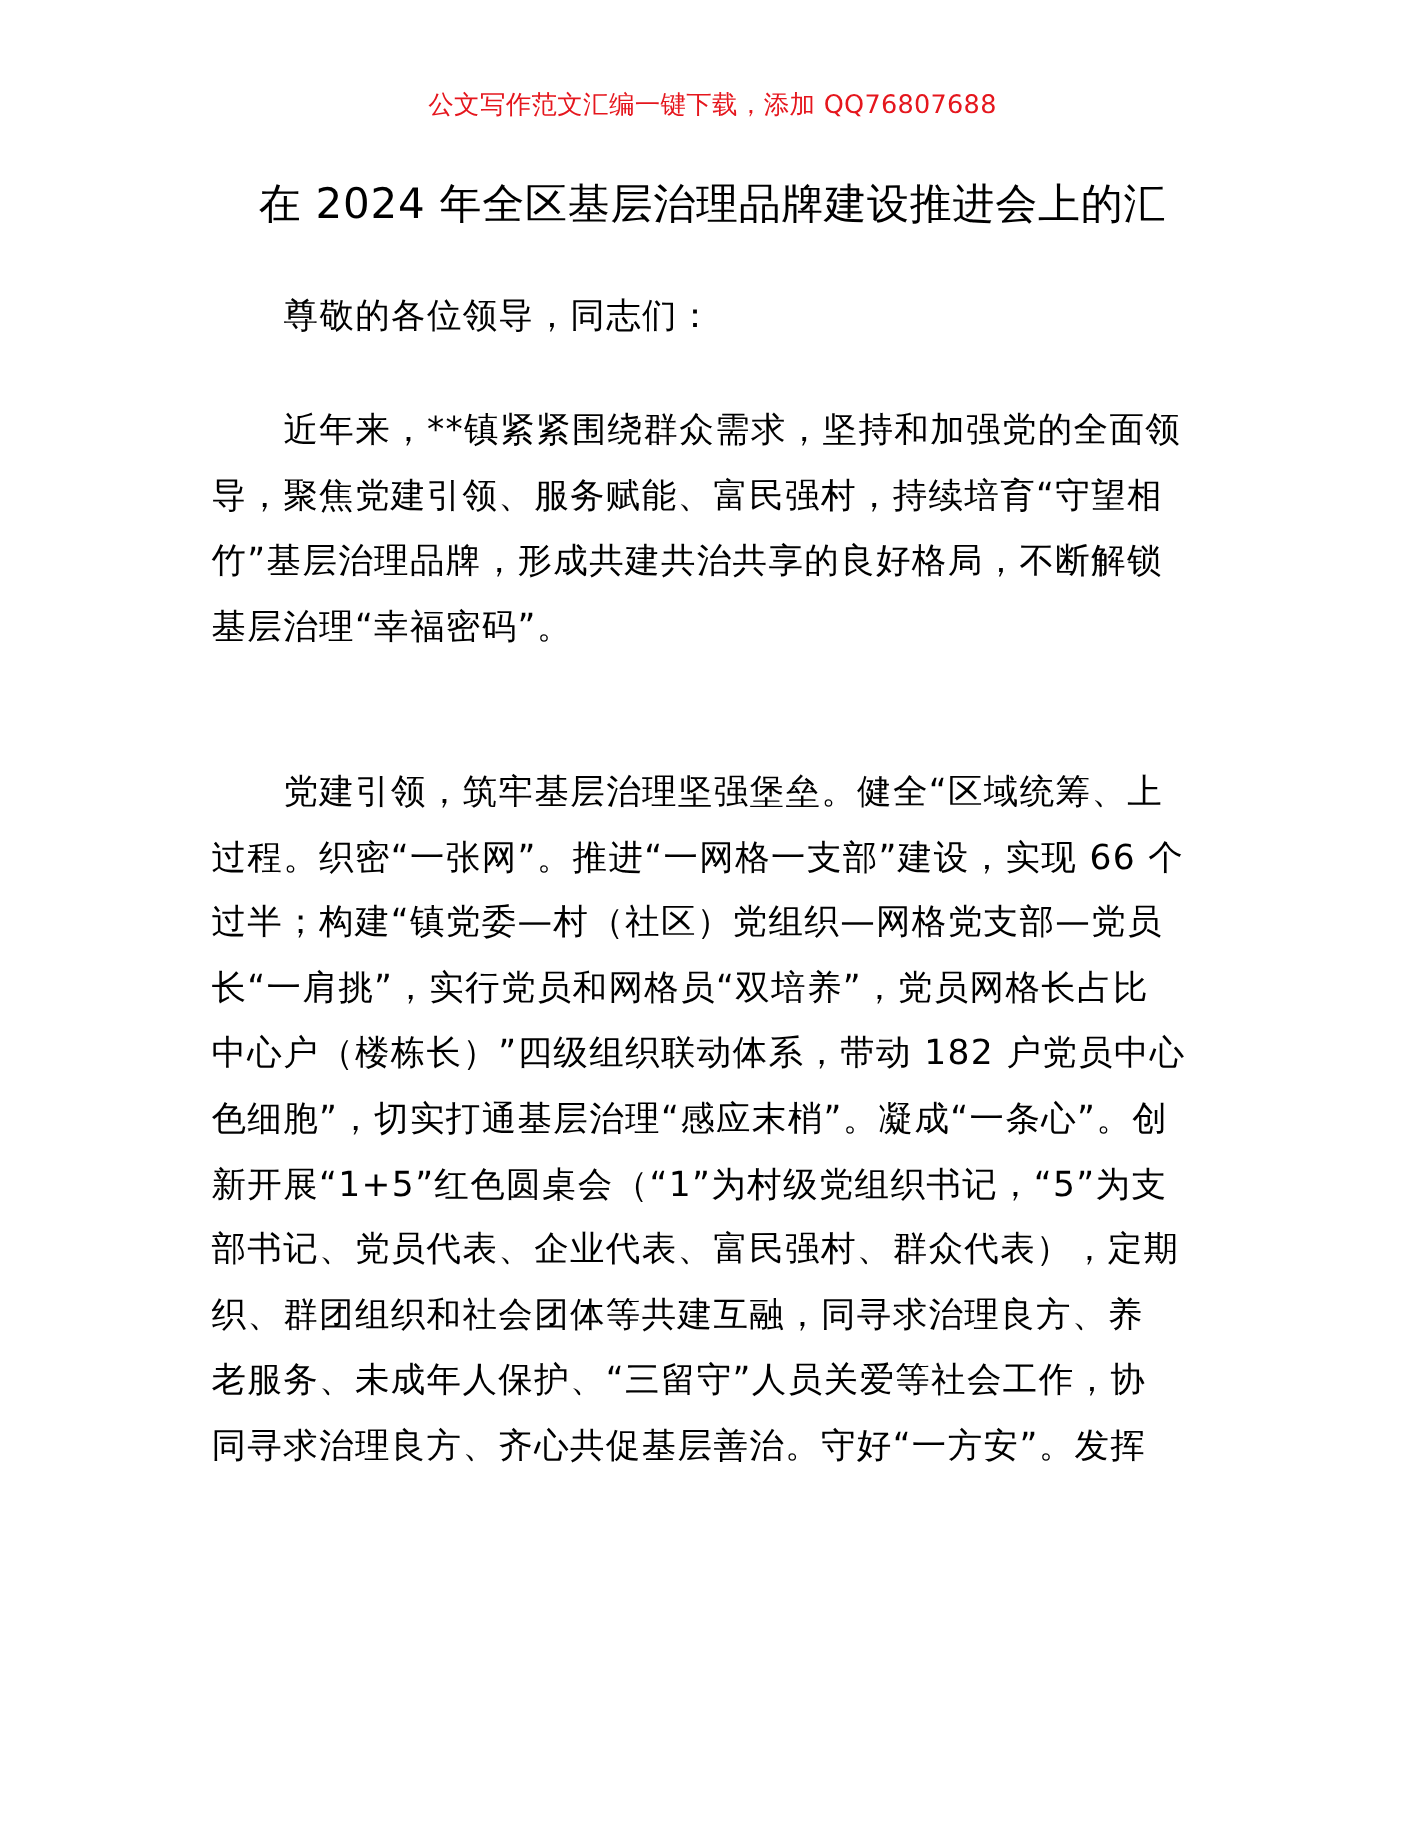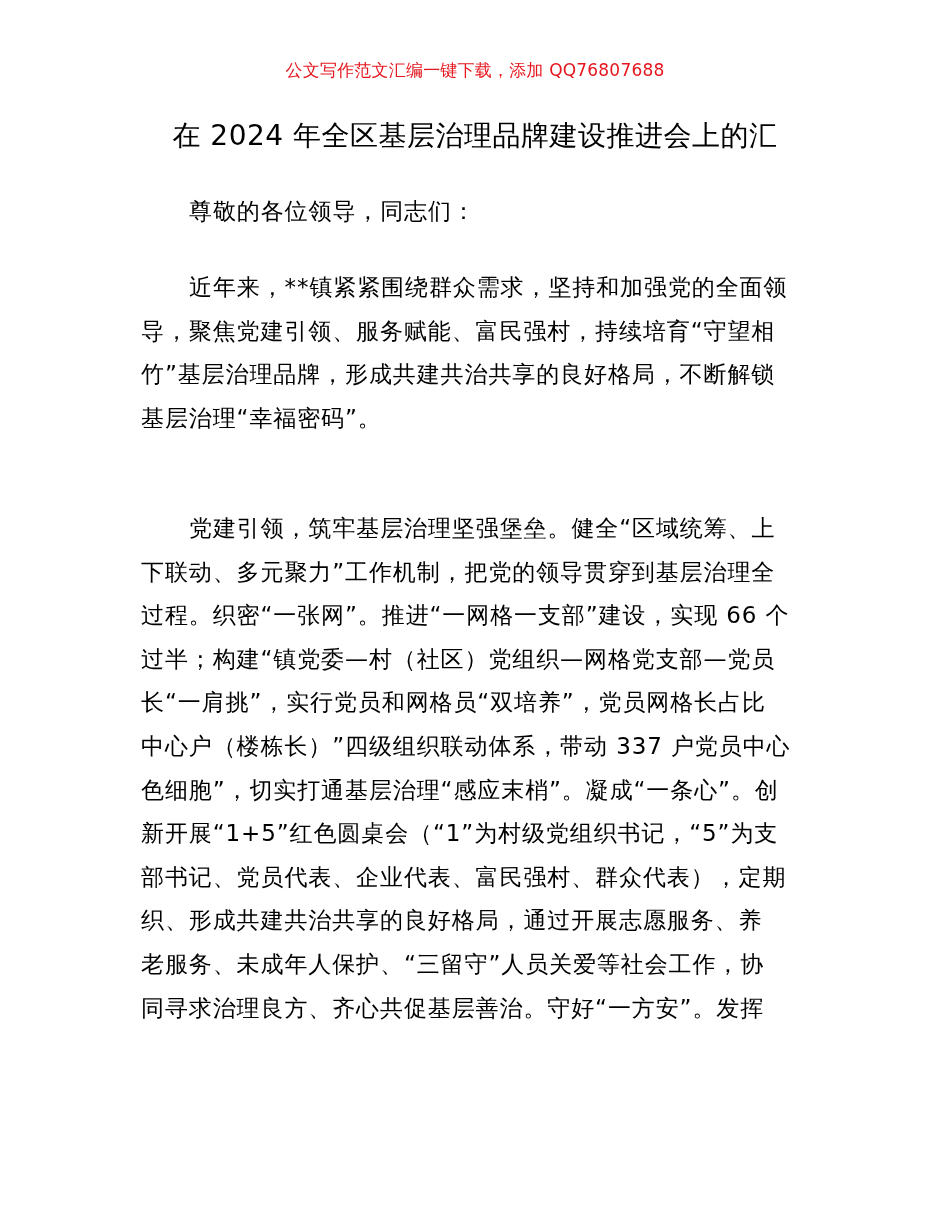--- a/index.html
+++ b/index.html
@@ -91,27 +91,26 @@
       </p>
   </div>
 
   <div class="body-text" id="salutation">
     <span class="line indent">尊敬的各位领导，同志们：</span>
   </div>
 
   <div class="body-text" id="para-party">
     <p class="para" id="para-party-lines">
         <span class="line indent">党建引领，筑牢基层治理坚强堡垒。健全“区域统筹、上</span>
-        <span class="line">下联动、多元聚力”工作机制，把党的领导贯穿到基层治理全</span>
         <span class="line">过程。织密“一张网”。推进“一网格一支部”建设，实现 66 个</span>
         <span class="line">过半；构建“镇党委—村（社区）党组织—网格党支部—党员</span>
         <span class="line">长“一肩挑”，实行党员和网格员“双培养”，党员网格长占比</span>
-        <span class="line">中心户（楼栋长）”四级组织联动体系，带动 337 户党员中心</span>
+        <span class="line">中心户（楼栋长）”四级组织联动体系，带动 182 户党员中心</span>
         <span class="line">色细胞”，切实打通基层治理“感应末梢”。凝成“一条心”。创</span>
         <span class="line">新开展“1+5”红色圆桌会（“1”为村级党组织书记，“5”为支</span>
         <span class="line">部书记、党员代表、企业代表、富民强村、群众代表），定期</span>
-        <span class="line">织、形成共建共治共享的良好格局，通过开展志愿服务、养</span>
+        <span class="line">织、群团组织和社会团体等共建互融，同寻求治理良方、养</span>
         <span class="line">老服务、未成年人保护、“三留守”人员关爱等社会工作，协</span>
         <span class="line">同寻求治理良方、齐心共促基层善治。守好“一方安”。发挥</span>
       </p>
   </div>
 
 </div>
 
 </body></html>

